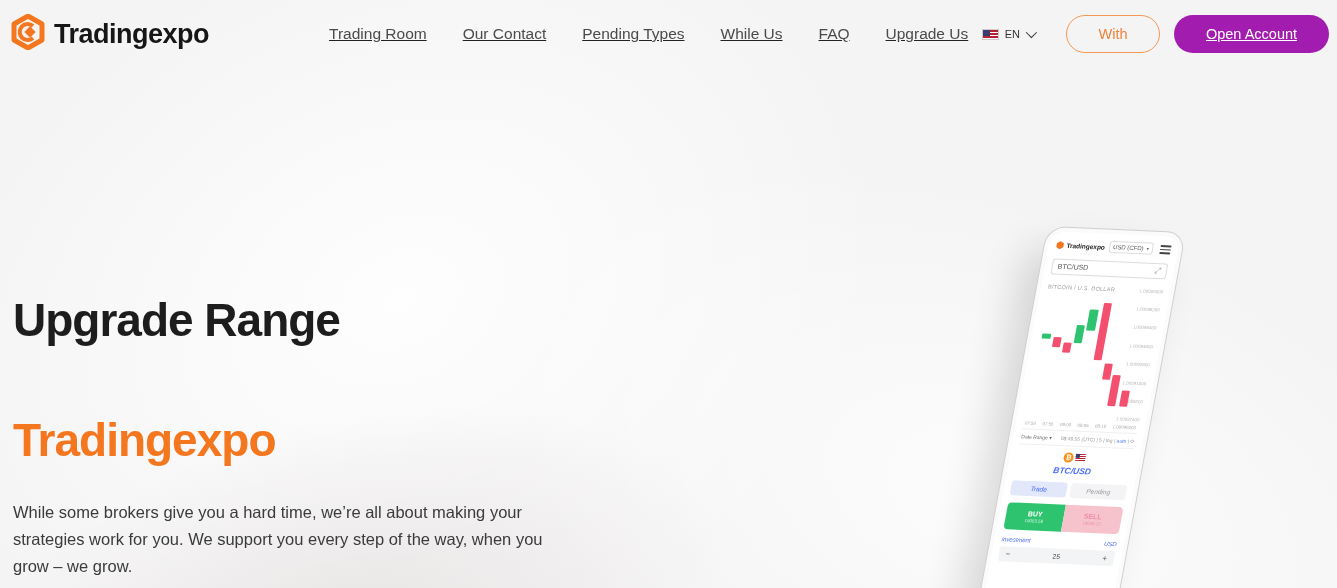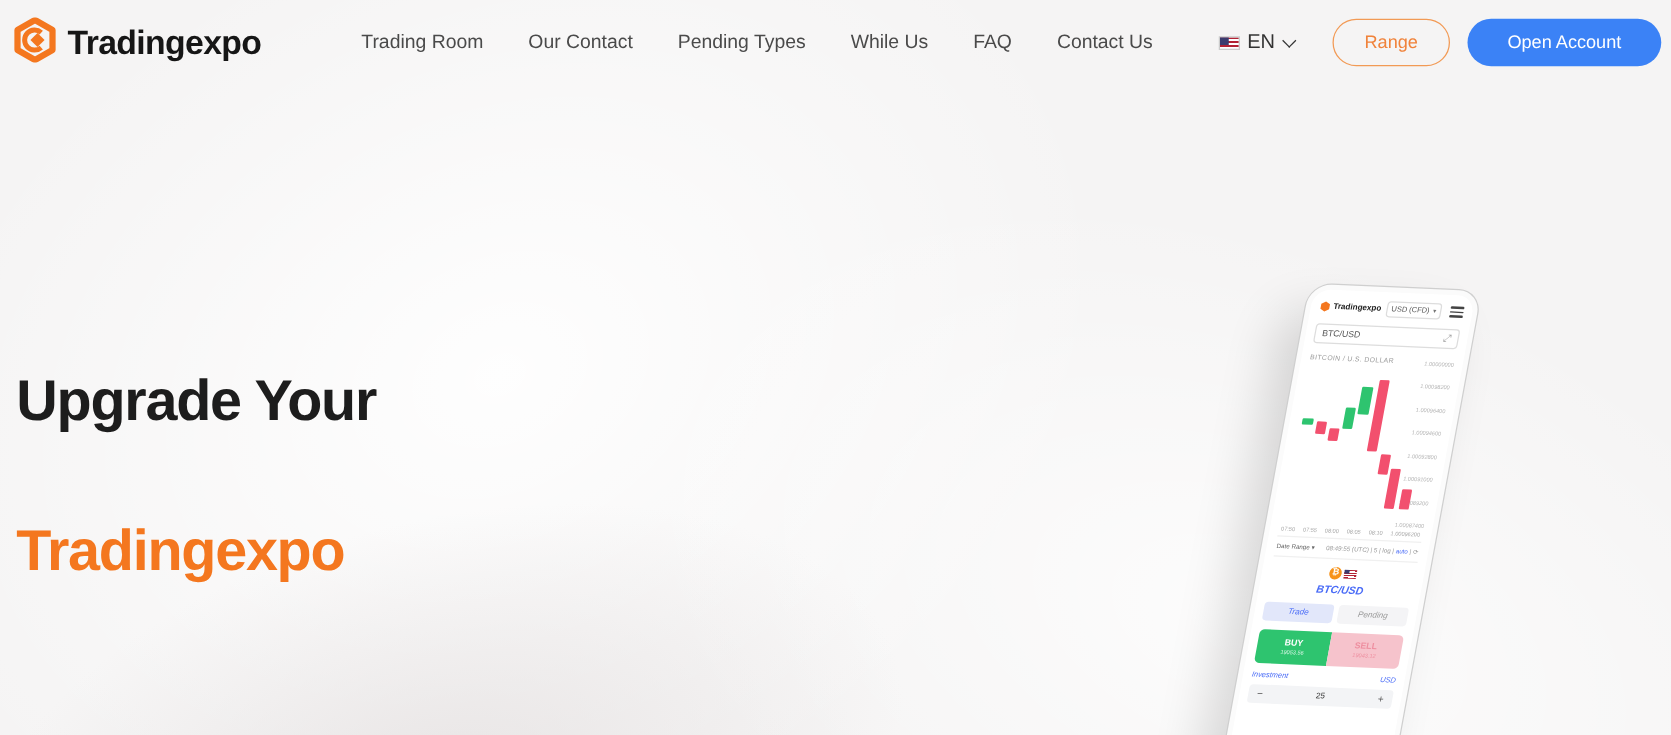--- a/index.html
+++ b/index.html
@@ -23,33 +23,33 @@
     transform:rotate(-15deg); }
 
   
   .header {
     position:relative; z-index:5;
     display:flex; align-items:center;
     height:68px; padding:0 8px 0 10px;
   }
   .logo { display:flex; align-items:center; gap:8px; }
   .logo-text { font-size:27px; font-weight:800; color:#161616; letter-spacing:-0.5px; }
-  .nav { display:flex; align-items:center; gap:36px; margin-left:80px; }
+  .nav { display:flex; align-items:center; gap:36px; margin-left:120px;text-decoration:underline; }
   .nav a { text-decoration:none; color:#4a4a4a; font-size:15.5px; cursor:pointer; }
   .header-right { display:flex; align-items:center; margin-left:auto; gap:14px; }
-  .lang { display:flex; align-items:center; gap:6px; font-size:16px; color:#333; cursor:pointer; margin-right:18px; }
+  .lang { display:flex; align-items:center; gap:6px; font-size:11px; color:#333; cursor:pointer; margin-right:18px; }
   .flag { width:17px; height:11px; position:relative; display:inline-block;
     background:repeating-linear-gradient(#b22234 0 1.6px, #ffffff 1.6px 3.2px); border:0.5px solid #ccc; }
   .flag::after { content:""; position:absolute; left:0; top:0; width:7px; height:6px; background:#3c3b6e; }
   .chev { width:8px; height:8px; border-right:1.6px solid #333; border-bottom:1.6px solid #333;
     transform:rotate(45deg) translateY(-2px); display:inline-block; }
   .btn { border-radius:20px; font-size:14.5px; height:38px; display:flex; align-items:center;
     justify-content:center; cursor:pointer; }
   .btn-login { width:94px; border:1px solid #f29a55; color:#f0823a; background:transparent; }
-  .btn-open { width:155px; background:#3b82f6; color:#fff; border:none; }
+  .btn-open { width:155px; background:#a21caf; color:#fff; border:none;text-decoration:underline; }
 
   
   .hero-text { position:absolute; left:13px; top:290px; width:545px; z-index:4; }
   .hero-text h1 { font-size:46px; line-height:60px; font-weight:800; color:#1d1d1d; letter-spacing:-1px; }
   .hero-text h1 .accent { color:#f4771f; }
   .hero-desc { margin-top:29px; font-size:16.5px; line-height:27px; color:#3b3b3b; width:532px; }
 
   
   .phone {
     position:absolute; left:1048px; top:227px; width:138px; height:400px; z-index:3;
@@ -128,39 +128,40 @@
       </svg>
     </span>
     <span class="logo-text">Tradingexpo</span>
   </div>
   <div class="nav">
     <a>Trading Room</a>
     <a>Our Contact</a>
     <a>Pending Types</a>
     <a>While Us</a>
     <a>FAQ</a>
-    <a>Contact Us</a>
+    <a>Upgrade Us</a>
   </div>
   <div class="header-right">
     <div class="lang">
       <span class="flag"></span>
       <span>EN</span>
       <span class="chev"></span>
     </div>
-    <button class="btn btn-login">Range</button>
+    <button class="btn btn-login">With</button>
     <button class="btn btn-open">Open Account</button>
   </div>
 </div>
 
 <div class="hero-text">
   <h1>
-    <span>Upgrade Your</span><br>
+    <span>Upgrade Range</span><br>
     <br>
     <span class="accent">Tradingexpo</span>
   </h1>
+  <p class="hero-desc">While some brokers give you a hard time, we’re all about making your strategies work for you. We support you every step of the way, when you grow – we grow.</p>
 </div>
 
 <div class="phone">
   <div class="p-header">
     <div class="p-logo">
       <svg width="9" height="9" viewBox="0 0 36 36">
         <polygon points="18,2 32,10 32,26 18,34 4,26 4,10" fill="#f4771f"></polygon>
       </svg>
       <span class="p-logo-text">Tradingexpo</span>
     </div>

